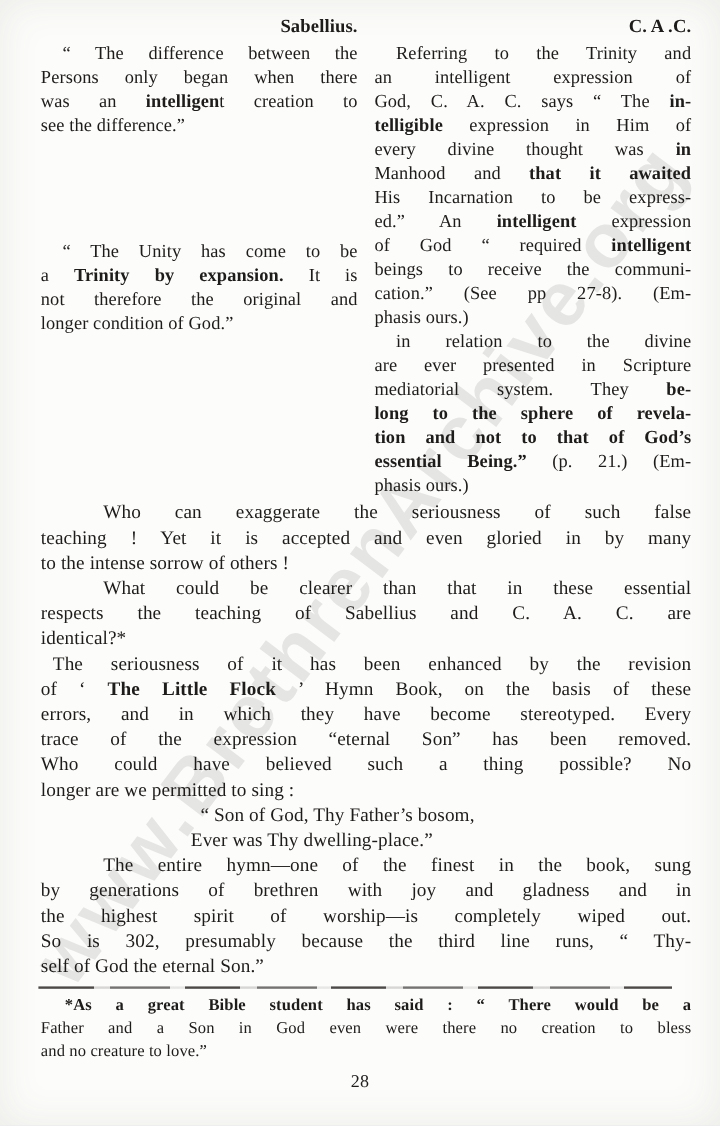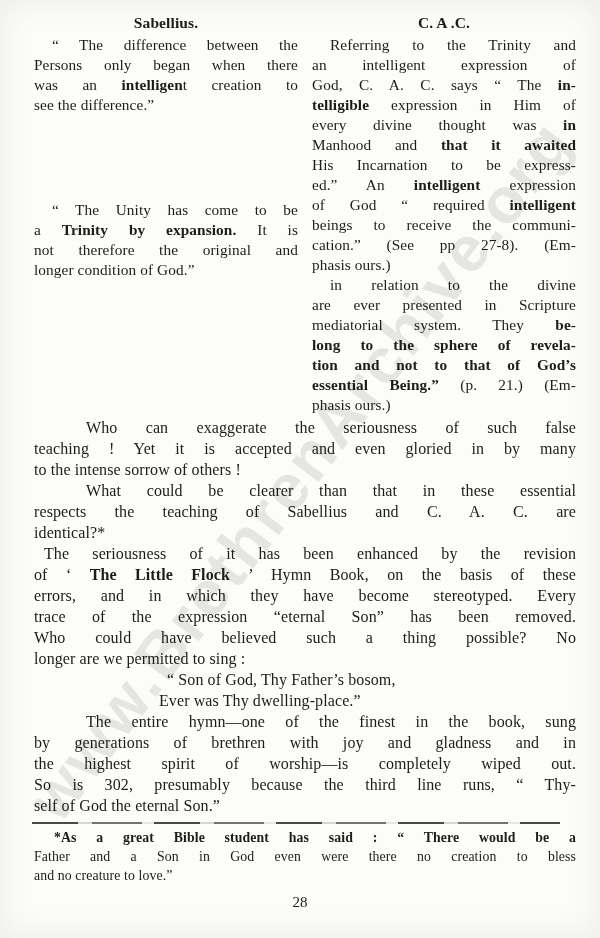--- a/index.html
+++ b/index.html
@@ -32,21 +32,21 @@
     color: rgba(110,110,110,0.16);
     z-index: 0;
     user-select: none;
   }
   .content { position: relative; z-index: 1; }
 
   
   .columns { display:flex; gap:14px; padding:12px 24px 0 34px; }
   .col { width:264px; }
   .colhead {
-    text-align:center; font-weight:bold;
+    text-align:right; font-weight:bold;
     font-size:15.5px; line-height:21px; margin-bottom:2px;
   }
   .col .tline { font-size:15.3px; line-height:20px; }
   .tline {
     text-align: justify;
     text-align-last: justify;
   }
   .tline.lastline { text-align-last: left; }
   .bold { font-weight: bold; }
   .indent-col .tline:first-child { text-indent: 18px; }

